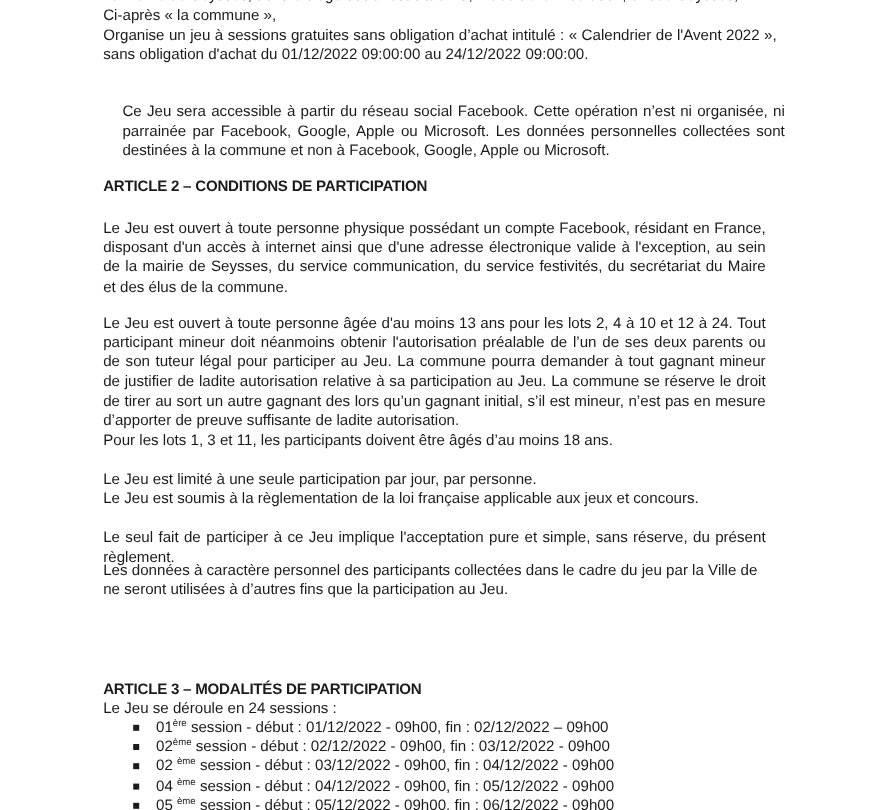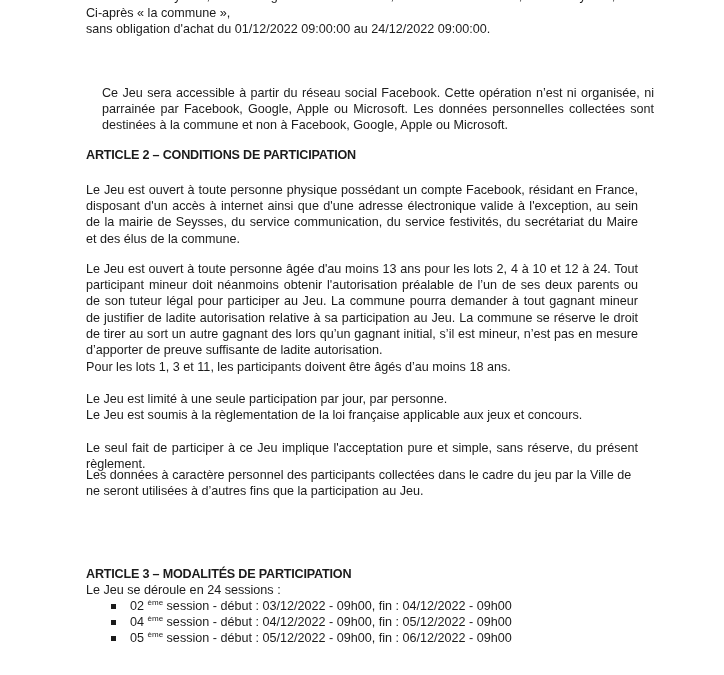--- a/index.html
+++ b/index.html
@@ -37,20 +37,21 @@
 </style>
 </head>
 <body>
 
 <div class="cut">La Mairie de Seysses, dont le siège social est situé 1C, Place de la Libération, 31600 Seysses,</div>
 
 <div class="page">
 
   <div class="blk" style="top:5px;">
     <span class="line">Ci-après « la commune »,</span>
+    <span class="line" style="word-spacing:0.2px;">Organise un jeu à sessions gratuites sans obligation d’achat intitulé : « Calendrier de l'Avent 2022 »,</span>
     <span class="line">sans obligation d'achat du 01/12/2022 09:00:00 au 24/12/2022 09:00:00.</span>
   </div>
 
   <p class="blk just" style="top:69px; margin:16px;">Ce Jeu sera accessible à partir du réseau social Facebook. Cette opération n’est ni organisée, ni parrainée par Facebook, Google, Apple ou Microsoft. Les données personnelles collectées sont destinées à la commune et non à Facebook, Google, Apple ou Microsoft.</p>
 
   <h2 class="blk" style="top:147px;">ARTICLE 2 – CONDITIONS DE PARTICIPATION</h2>
 
   <p class="blk just" style="top:182px; margin:0;">Le Jeu est ouvert à toute personne physique possédant un compte Facebook, résidant en France, disposant d'un accès à internet ainsi que d'une adresse électronique valide à l'exception, au sein de la mairie de Seysses, du service communication, du service festivités, du secrétariat du Maire et des élus de la commune.</p>
 
   <p class="blk just" style="top:261px; margin:0;">Le Jeu est ouvert à toute personne âgée d'au moins 13 ans pour les lots 2, 4 à 10 et 12 à 24. Tout participant mineur doit néanmoins obtenir l'autorisation préalable de l’un de ses deux parents ou de son tuteur légal pour participer au Jeu. La commune pourra demander à tout gagnant mineur de justifier de ladite autorisation relative à sa participation au Jeu. La commune se réserve le droit de tirer au sort un autre gagnant des lors qu’un gagnant initial, s’il est mineur, n’est pas en mesure d’apporter de preuve suffisante de ladite autorisation.</p>
@@ -63,17 +64,19 @@
 
   <div class="blk" style="top:467px;">
     <span class="line">Les données à caractère personnel des participants collectées dans le cadre du jeu par la Ville de</span>
     <span class="line">ne seront utilisées à d’autres fins que la participation au Jeu.</span>
   </div>
 
   <h2 class="blk" style="top:566px;">ARTICLE 3 – MODALITÉS DE PARTICIPATION</h2>
   <p class="blk" style="top:582px; margin:0;">Le Jeu se déroule en 24 sessions :</p>
 
   <ul class="blk sessions" style="top:598px;">
+    <li><span class="bullet"></span><span>01</span><sup>ère</sup><span> session - début : 01/12/2022 - 09h00, fin : 02/12/2022 – 09h00</span></li>
+    <li><span class="bullet"></span><span>02</span><sup>ème</sup><span> session - début : 02/12/2022 - 09h00, fin : 03/12/2022 - 09h00</span></li>
     <li><span class="bullet"></span><span>02 </span><sup>ème</sup><span> session - début : 03/12/2022 - 09h00, fin : 04/12/2022 - 09h00</span></li>
     <li><span class="bullet"></span><span>04 </span><sup>ème</sup><span> session - début : 04/12/2022 - 09h00, fin : 05/12/2022 - 09h00</span></li>
     <li><span class="bullet"></span><span>05 </span><sup>ème</sup><span> session - début : 05/12/2022 - 09h00, fin : 06/12/2022 - 09h00</span></li>
   </ul>
 </div>
 
 </body></html>

